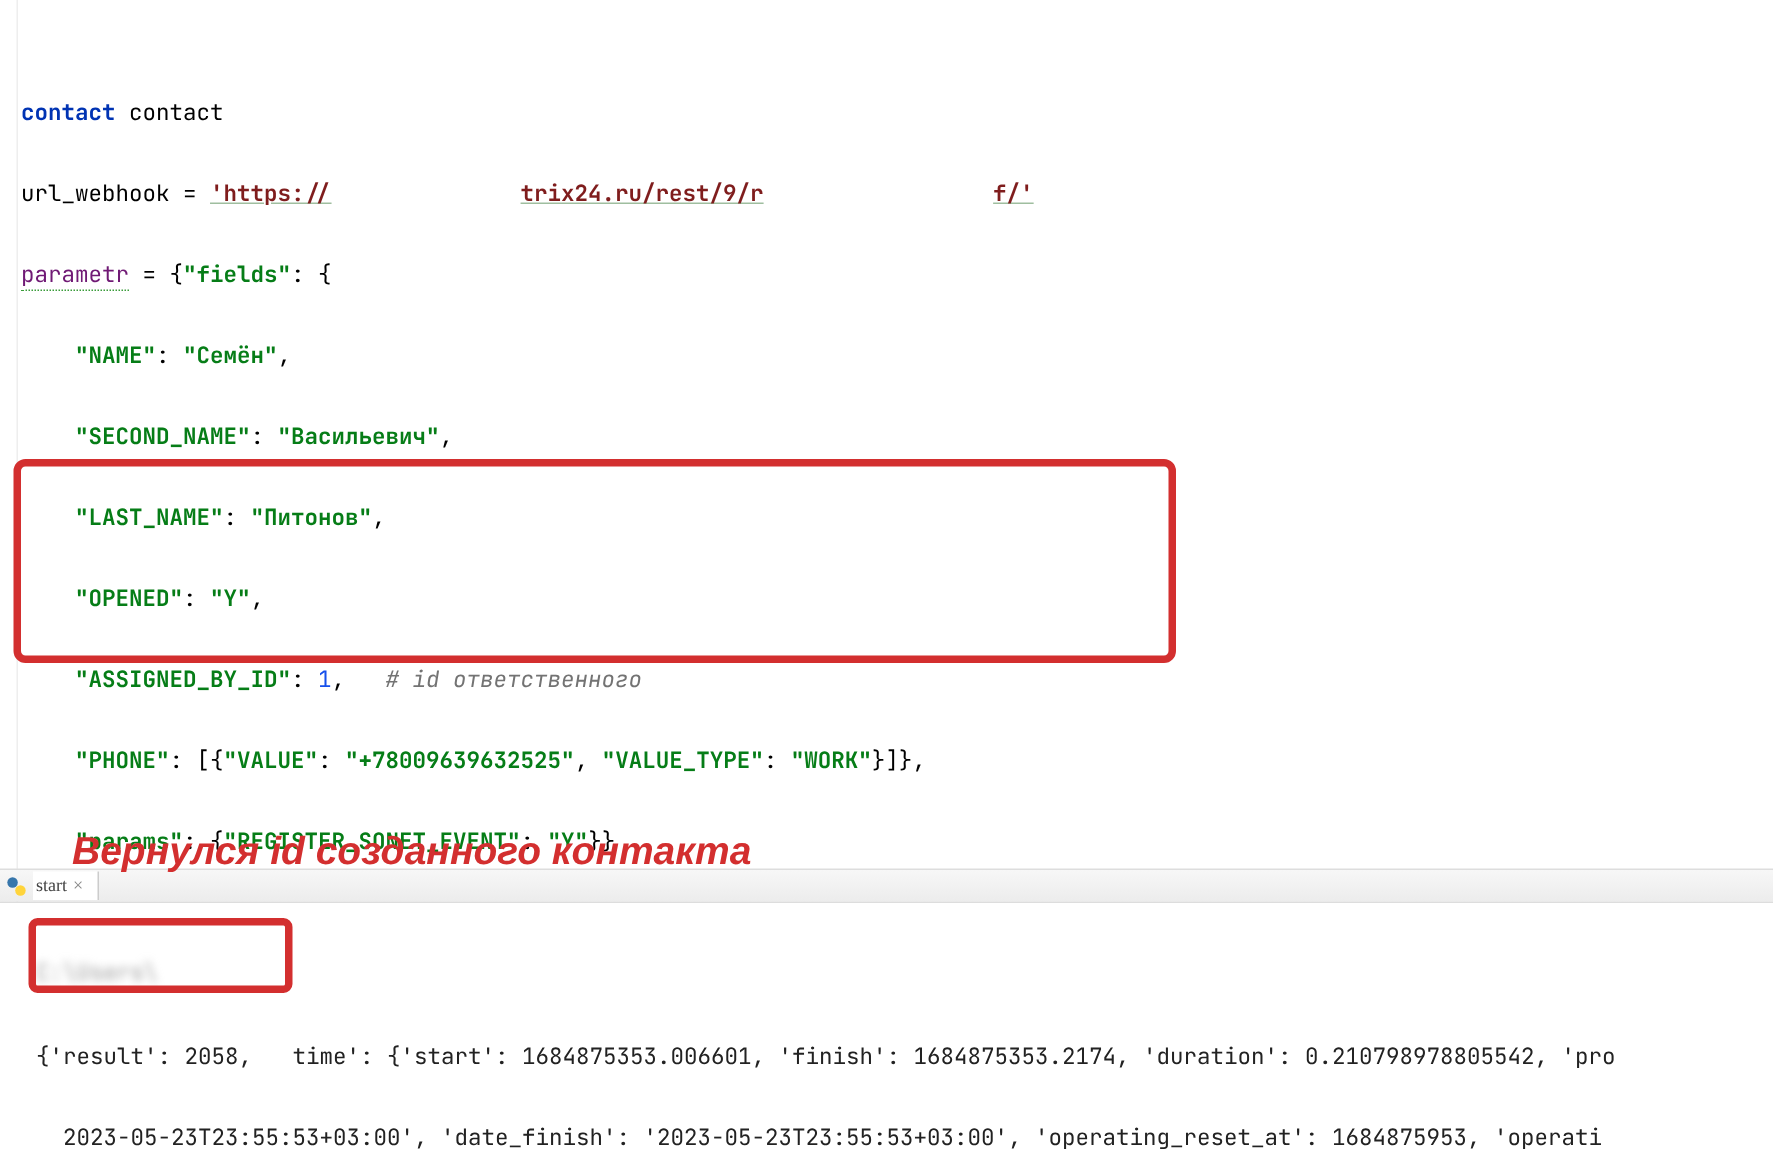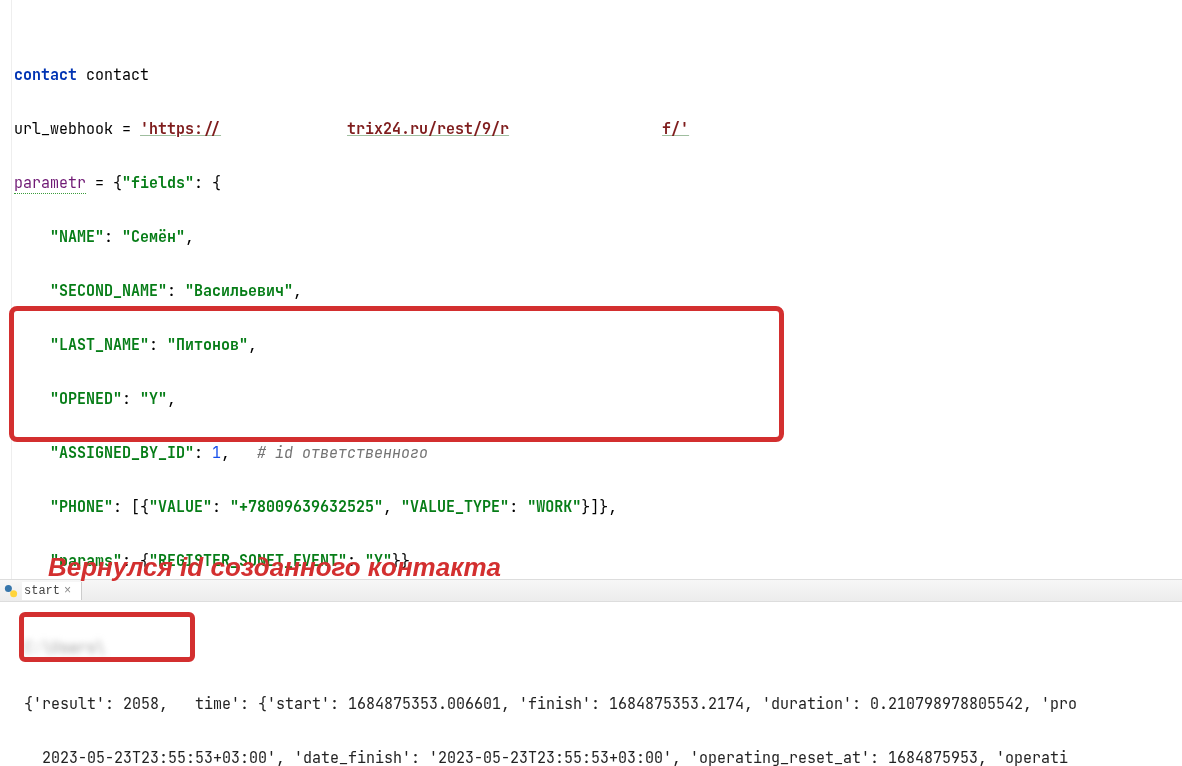--- a/index.html
+++ b/index.html
@@ -76,21 +76,21 @@
     border-bottom: 1px solid #ddd;
     display: flex;
     align-items: center;
     padding-left: 4px;
   }
   .run-icon {
     width: 14px; height: 14px;
     margin-right: 4px;
   }
   .tab-label {
-    font-family: Liberation Mono, monospace;
+    font-family: Liberation Serif, serif;
     font-size: 12px;
     color: #444;
     padding: 2px 10px 2px 2px;
     background: #fff;
     border-right: 1px solid #ccc;
   }
   .tab-close {
     font-size: 12px;
     color: #888;
     margin-left: 4px;

